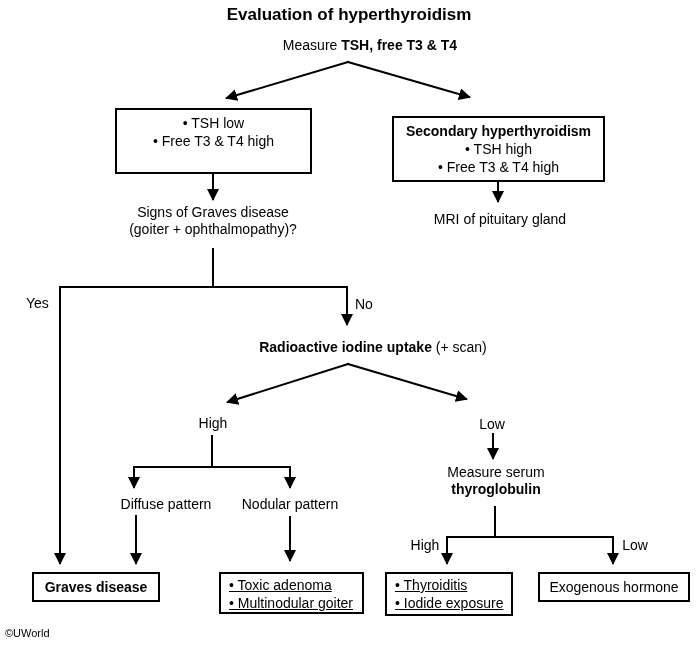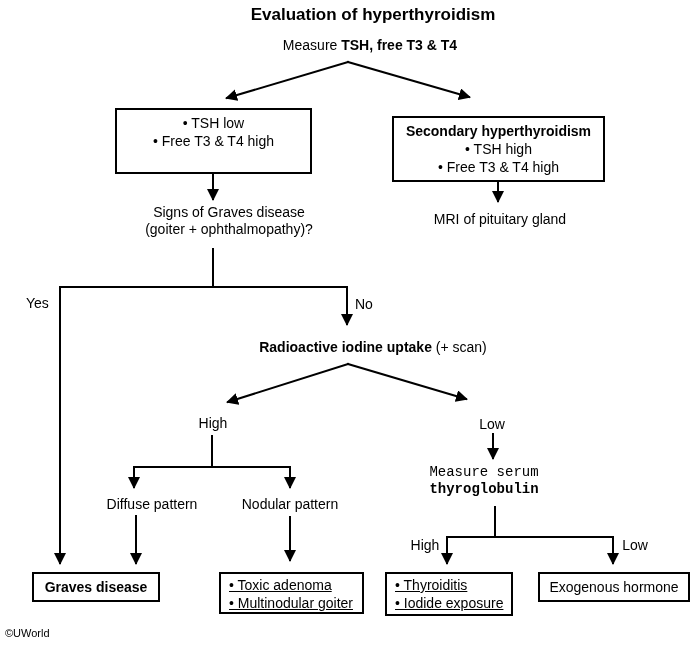--- a/index.html
+++ b/index.html
@@ -26,21 +26,20 @@
     position:absolute;
     font-size:14px;
     line-height:17px;
     white-space:nowrap;
     color:#000000;
   }
   .center { transform:translateX(-50%); text-align:center; }
   .title {
     font-size:17px;
     font-weight:bold;
-    margin-left:24px;
   }
   .box {
     position:absolute;
     box-sizing:border-box;
     border:2px solid #000000;
     background:#ffffff;
     font-size:14px;
     line-height:18px;
   }
   .box.centered { text-align:center; }
@@ -126,39 +125,39 @@
   </div>
 
   <div class="box centered pad-top" style="left:392px; top:116px; width:213px; height:66px;">
     <div class="box-title">Secondary hyperthyroidism</div>
     <div>• TSH high</div>
     <div>• Free T3 &amp; T4 high</div>
   </div>
 
   <div class="lbl center" style="left:500px; top:211px;">MRI of pituitary gland</div>
 
-  <div class="lbl center" style="left:213px; top:204px;margin-left:16px;">
+  <div class="lbl center" style="left:213px; top:204px;">
     <div>Signs of Graves disease</div>
     <div>(goiter + ophthalmopathy)?</div>
   </div>
 
   <div class="lbl" style="left:26px; top:295px;">Yes</div>
   <div class="lbl" style="left:355px; top:296px;">No</div>
 
   <div class="lbl center" style="left:373px; top:339px;text-align:right;">
     <span class="bold">Radioactive iodine uptake</span><span> (+ scan)</span>
   </div>
 
   <div class="lbl center" style="left:213px; top:415px;">High</div>
   <div class="lbl center" style="left:492px; top:416px;">Low</div>
 
-  <div class="lbl center" style="left:132px; top:496px;padding-left:40px;">Diffuse pattern</div>
+  <div class="lbl center" style="left:146px; top:496px;padding-left:40px;">Diffuse pattern</div>
   <div class="lbl center" style="left:290px; top:496px;">Nodular pattern</div>
 
-  <div class="lbl center" style="left:484px; top:464px;font-family:Liberation Mono, monospace;">
+  <div class="lbl center" style="left:496px; top:464px;">
     <div>Measure serum</div>
     <div class="bold">thyroglobulin</div>
   </div>
 
   <div class="lbl center" style="left:425px; top:537px;">High</div>
   <div class="lbl center" style="left:635px; top:537px;">Low</div>
 
   <div class="box single bold" style="left:32px; top:572px; width:128px; height:30px;">Graves disease</div>
 
   <div class="box bullets" style="left:219px; top:572px; width:145px; height:42px;">

